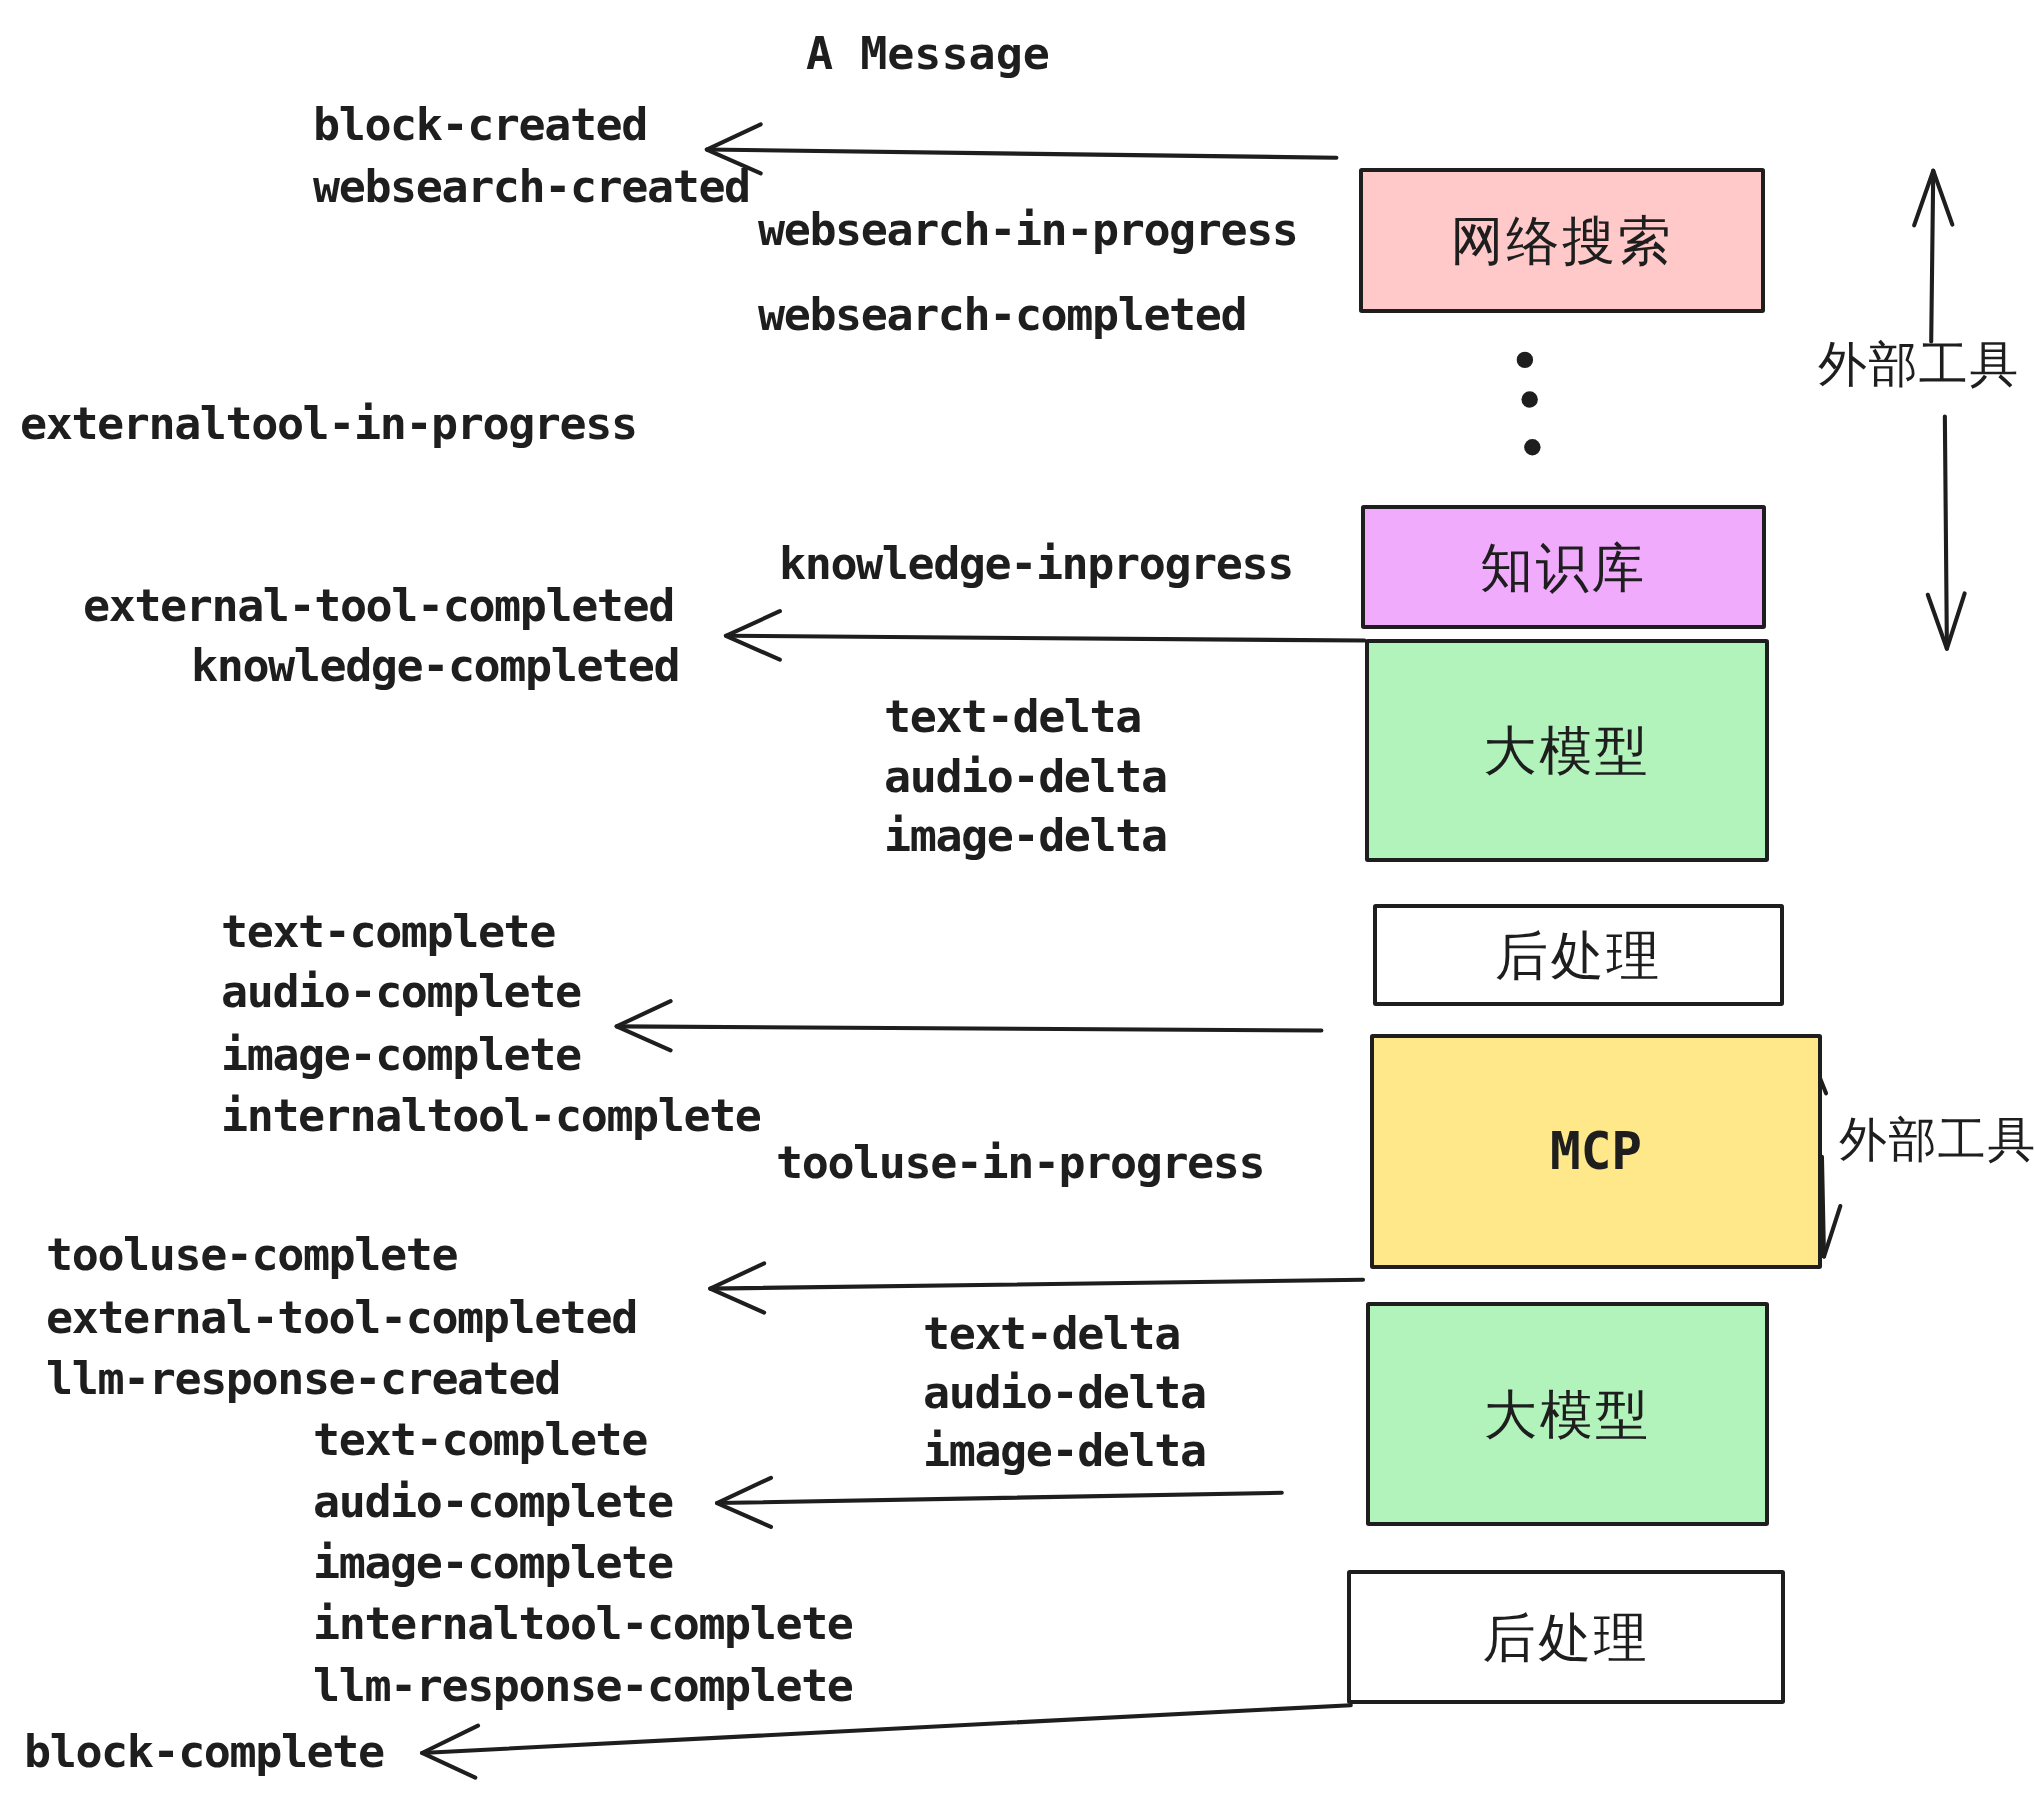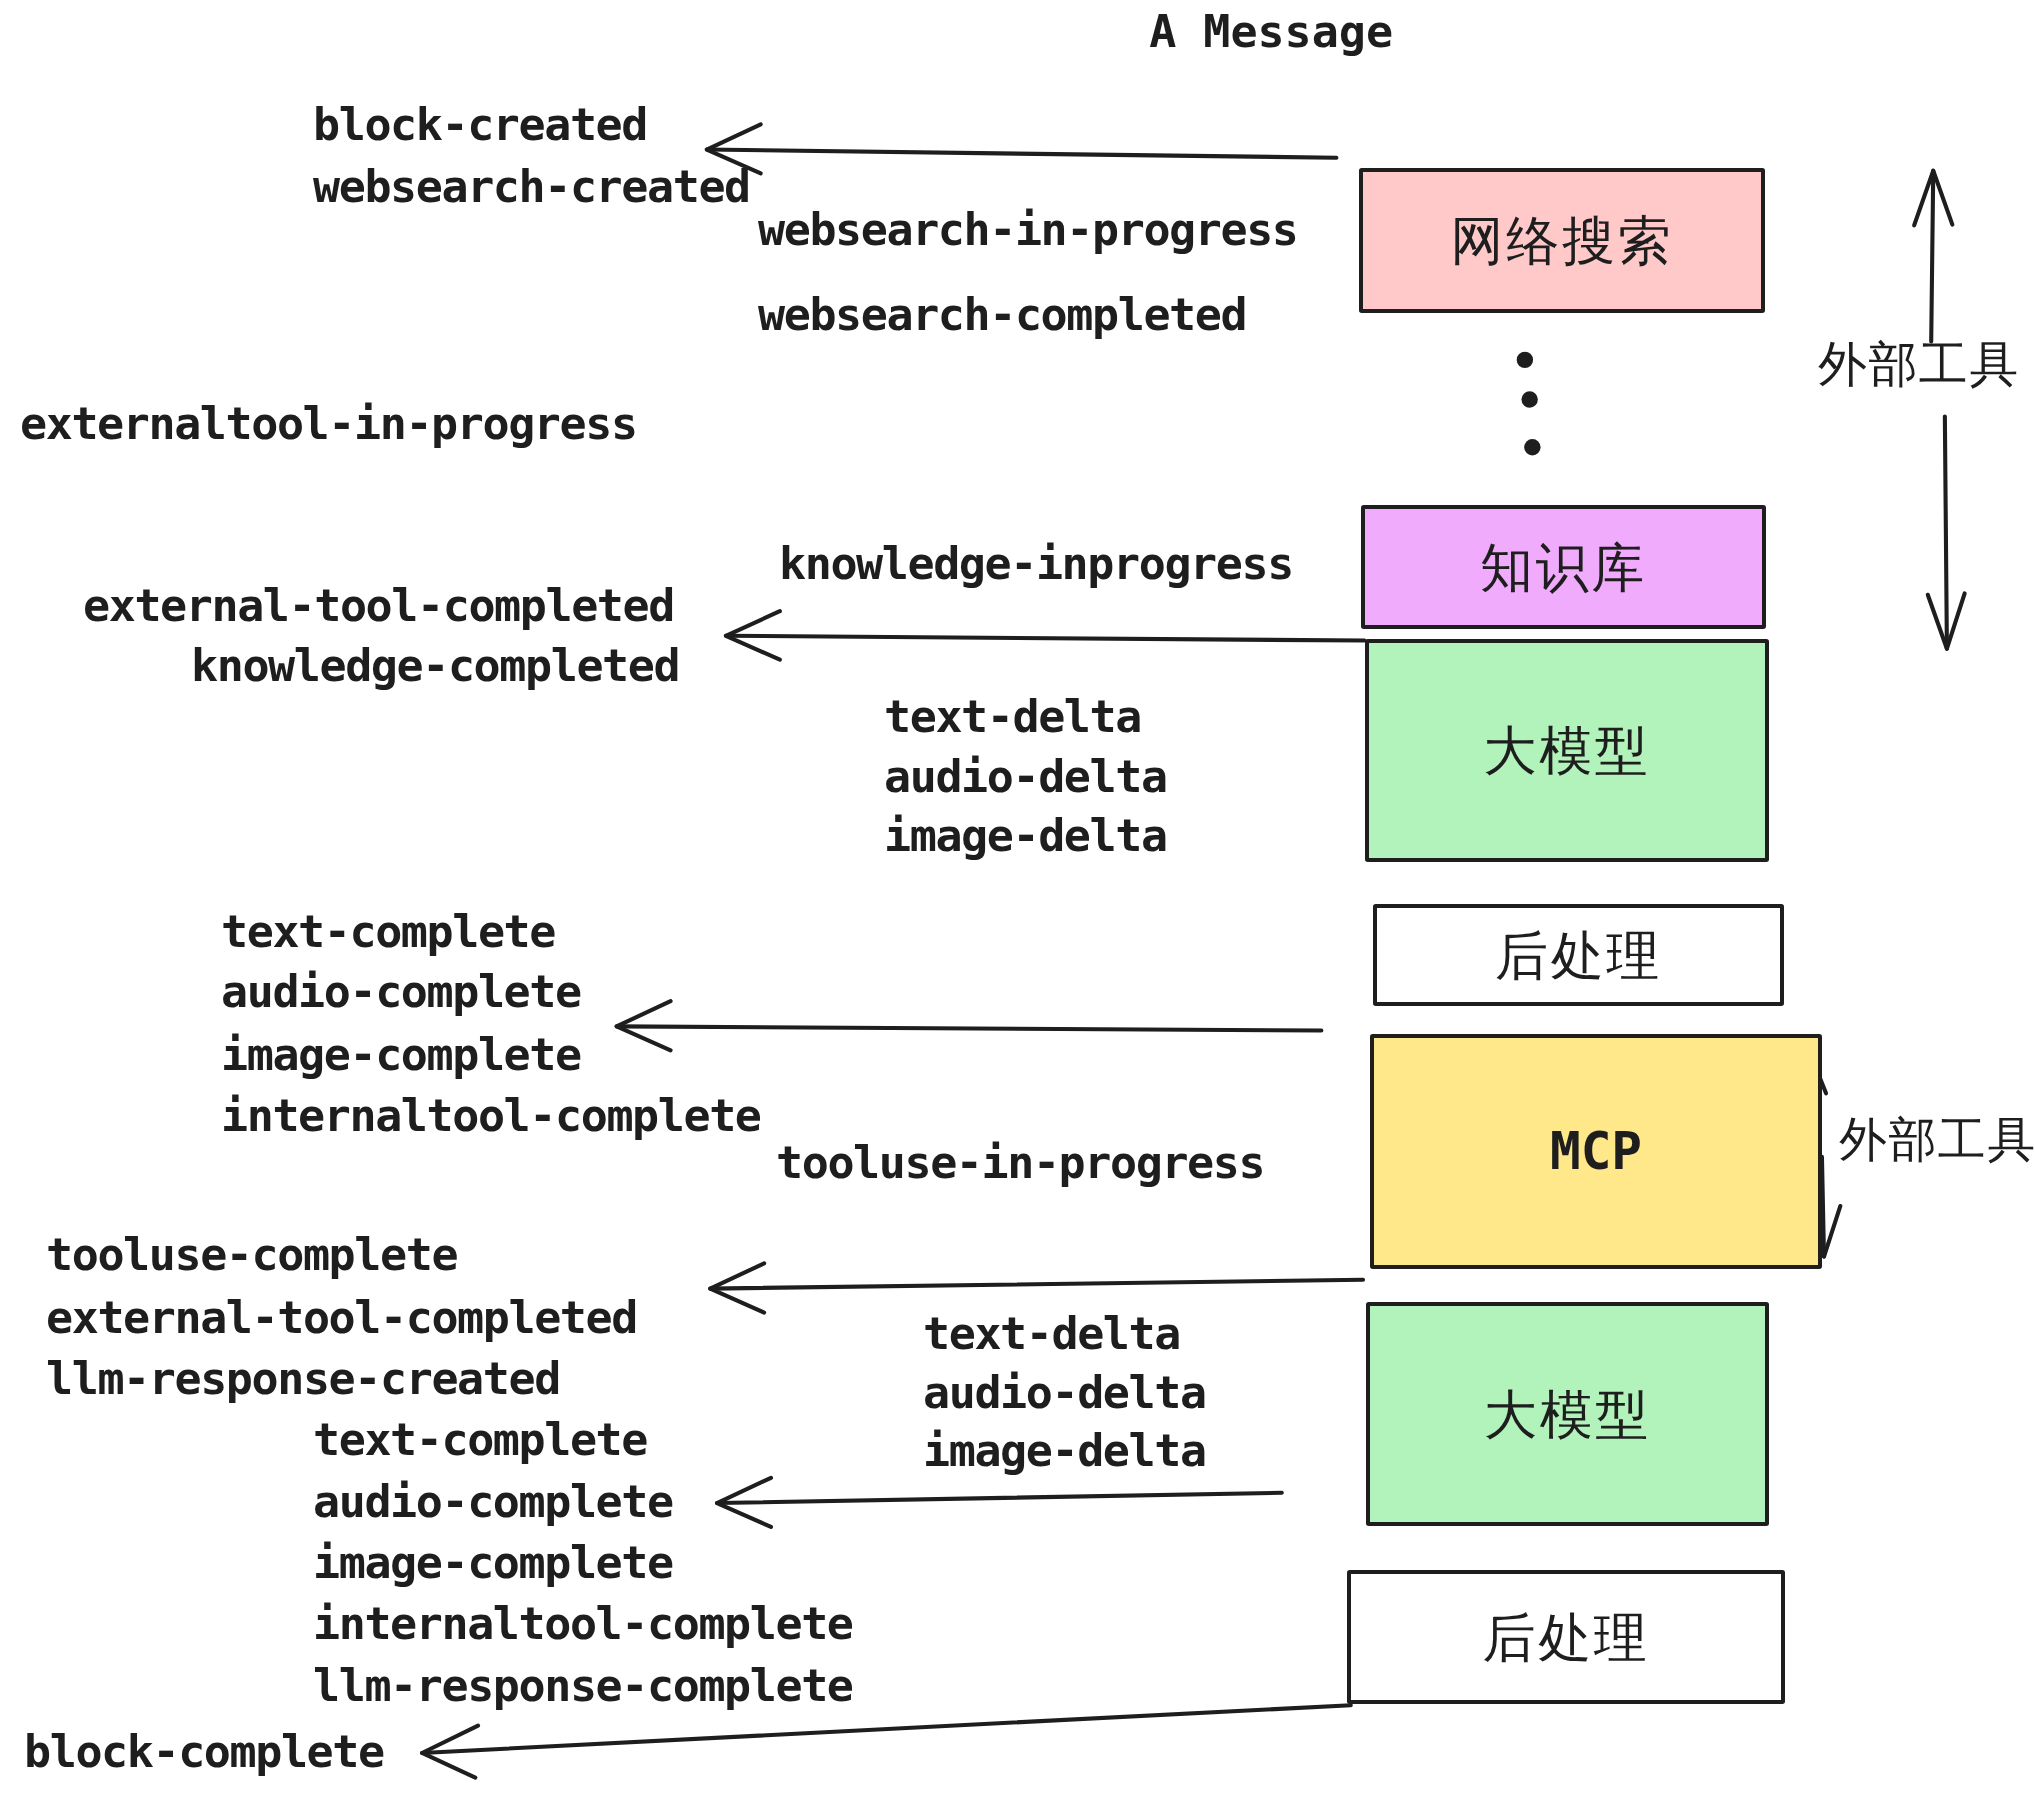--- a/index.html
+++ b/index.html
@@ -5,22 +5,22 @@
   :root{
     --ink:#1e1e1e;
     --mono:"DejaVu Sans Mono","Liberation Mono",monospace;
     --zh:"DejaVu Sans","Liberation Sans",sans-serif;
   }
   html,body{margin:0;padding:0;background:#ffffff;}
   body{width:2035px;height:1796px;overflow:hidden;}
   #canvas{position:relative;width:2035px;height:1796px;background:#ffffff;font-family:var(--mono);}
   #arrow-layer{position:absolute;left:0;top:0;width:2035px;height:1796px;pointer-events:none;}
   .title{
-    position:absolute;left:806px;top:5px;width:587px;
-    text-align:right;font:bold 45px/1.2 var(--mono);color:var(--ink);
+    position:absolute;left:806px;top:27px;width:587px;
+    text-align:left;font:bold 45px/1.2 var(--mono);color:var(--ink);
     white-space:nowrap;
   }
   .ev{
     position:absolute;font:bold 45px/1.05 var(--mono);color:var(--ink);
     white-space:nowrap;letter-spacing:-1.4px;
   }
   .node{
     position:absolute;border:4.1px solid var(--ink);border-radius:2.7px;
     display:flex;align-items:center;justify-content:center;
     box-sizing:border-box;background:#ffffff;

